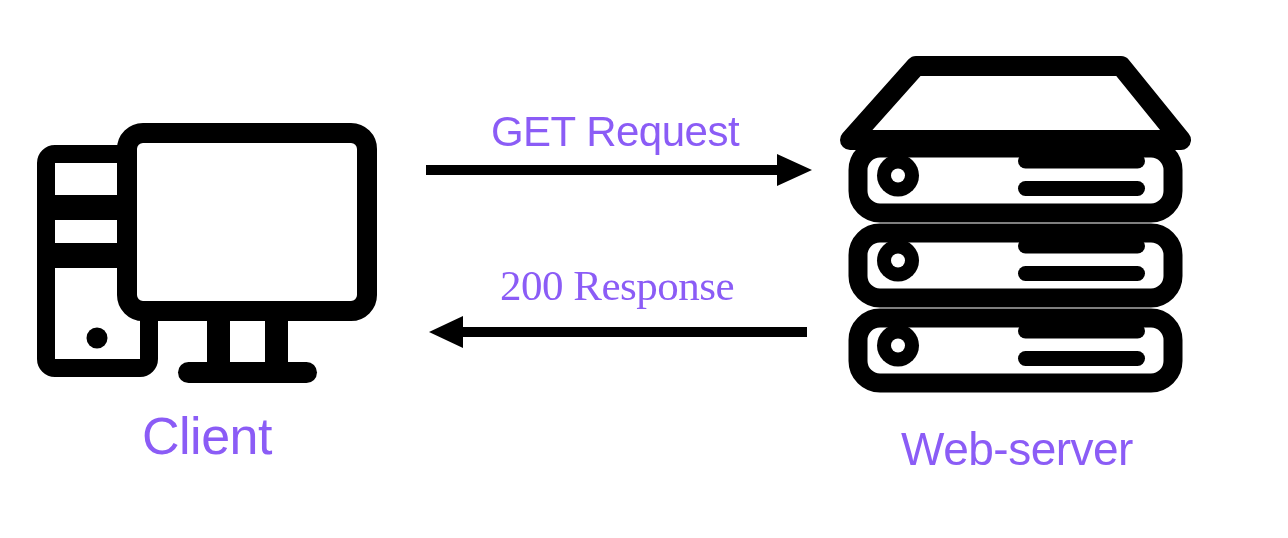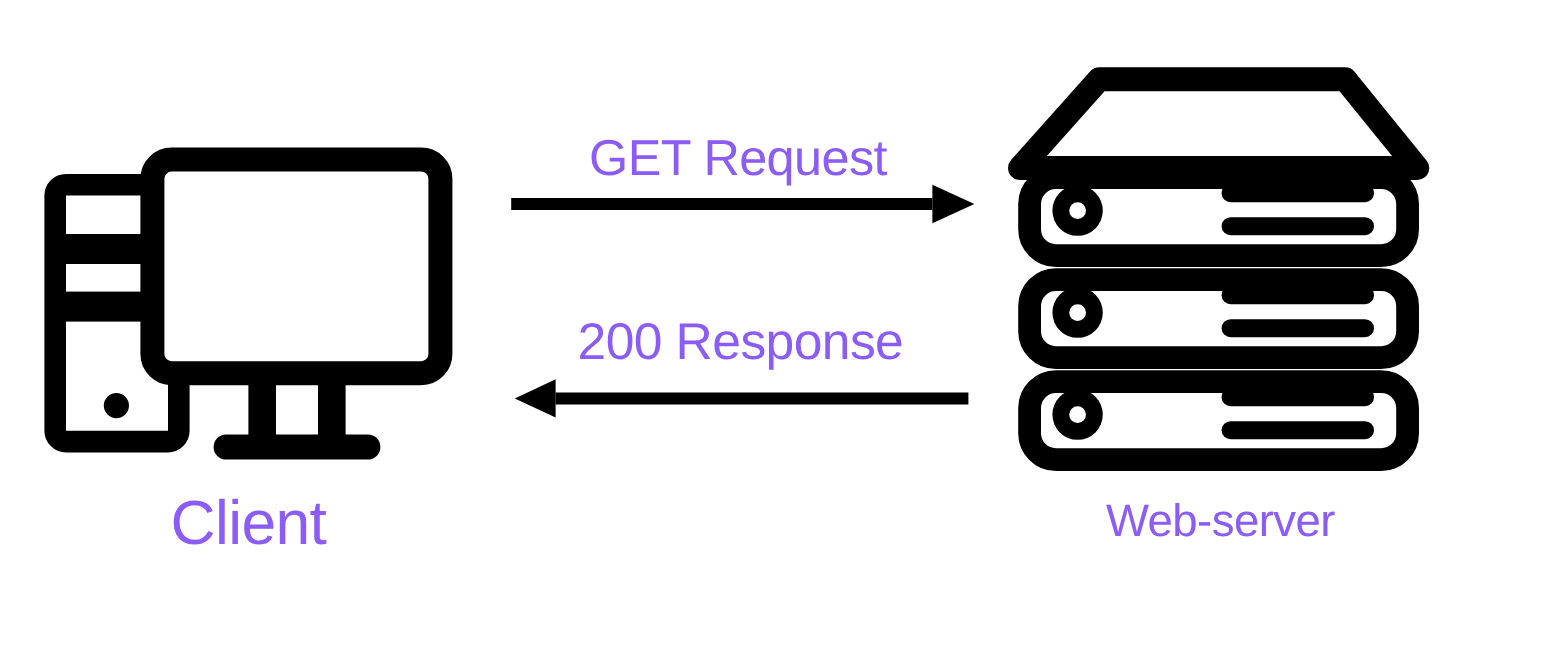--- a/index.html
+++ b/index.html
@@ -18,23 +18,23 @@
   .abs { position: absolute; }
   .label {
     position: absolute;
     color: #8b5cf6;
     text-align: center;
     letter-spacing: -0.5px;
     line-height: 1;
     white-space: nowrap;
   }
   #get-request-label  { left: 415px; top: 111px; width: 400px; font-size: 42px; }
-  #response-label     { left: 417px; top: 264px; width: 400px; font-size: 43px; }
+  #response-label     { left: 417px; top: 264px; width: 400px; font-size: 43px; font-family: Liberation Serif, serif; }
   #client-label       { left:  57px; top: 410px; width: 300px; font-size: 52px; }
-  #webserver-label    { left: 867px; top: 416px; width: 300px; font-size: 38px; }
+  #webserver-label    { left: 867px; top: 426px; width: 300px; font-size: 46px; }
 
   #client-icon  { left: 30px;  top: 115px; }
   #server-icon  { left: 840px; top: 45px;  }
   #request-arrow  { left: 420px; top: 151px; }
   #response-arrow { left: 420px; top: 313px; }
 </style>
 </head>
 <body>
 
 <div id="canvas">

